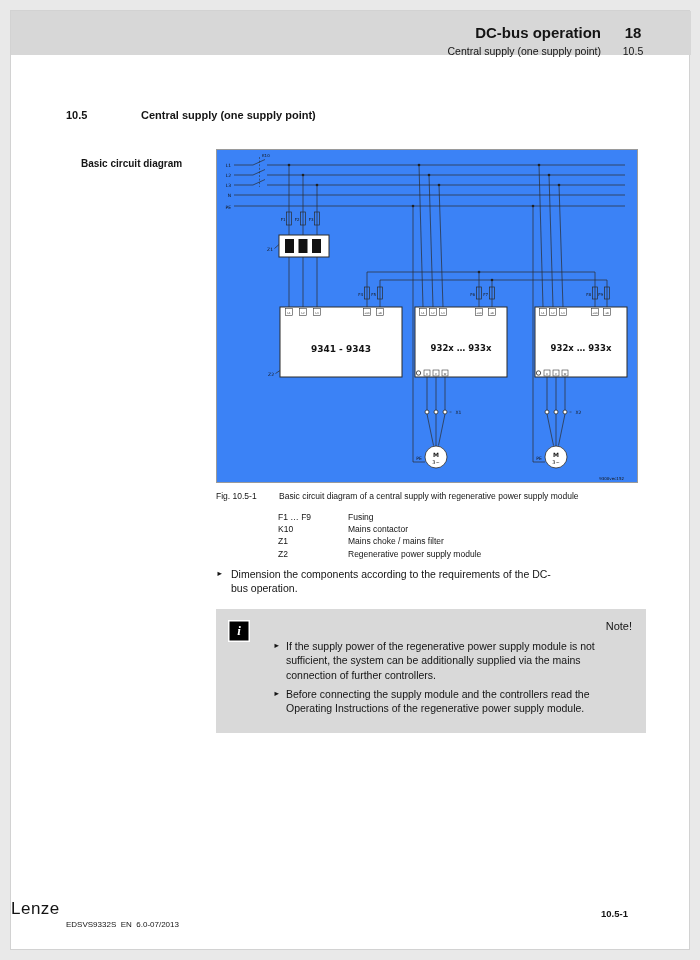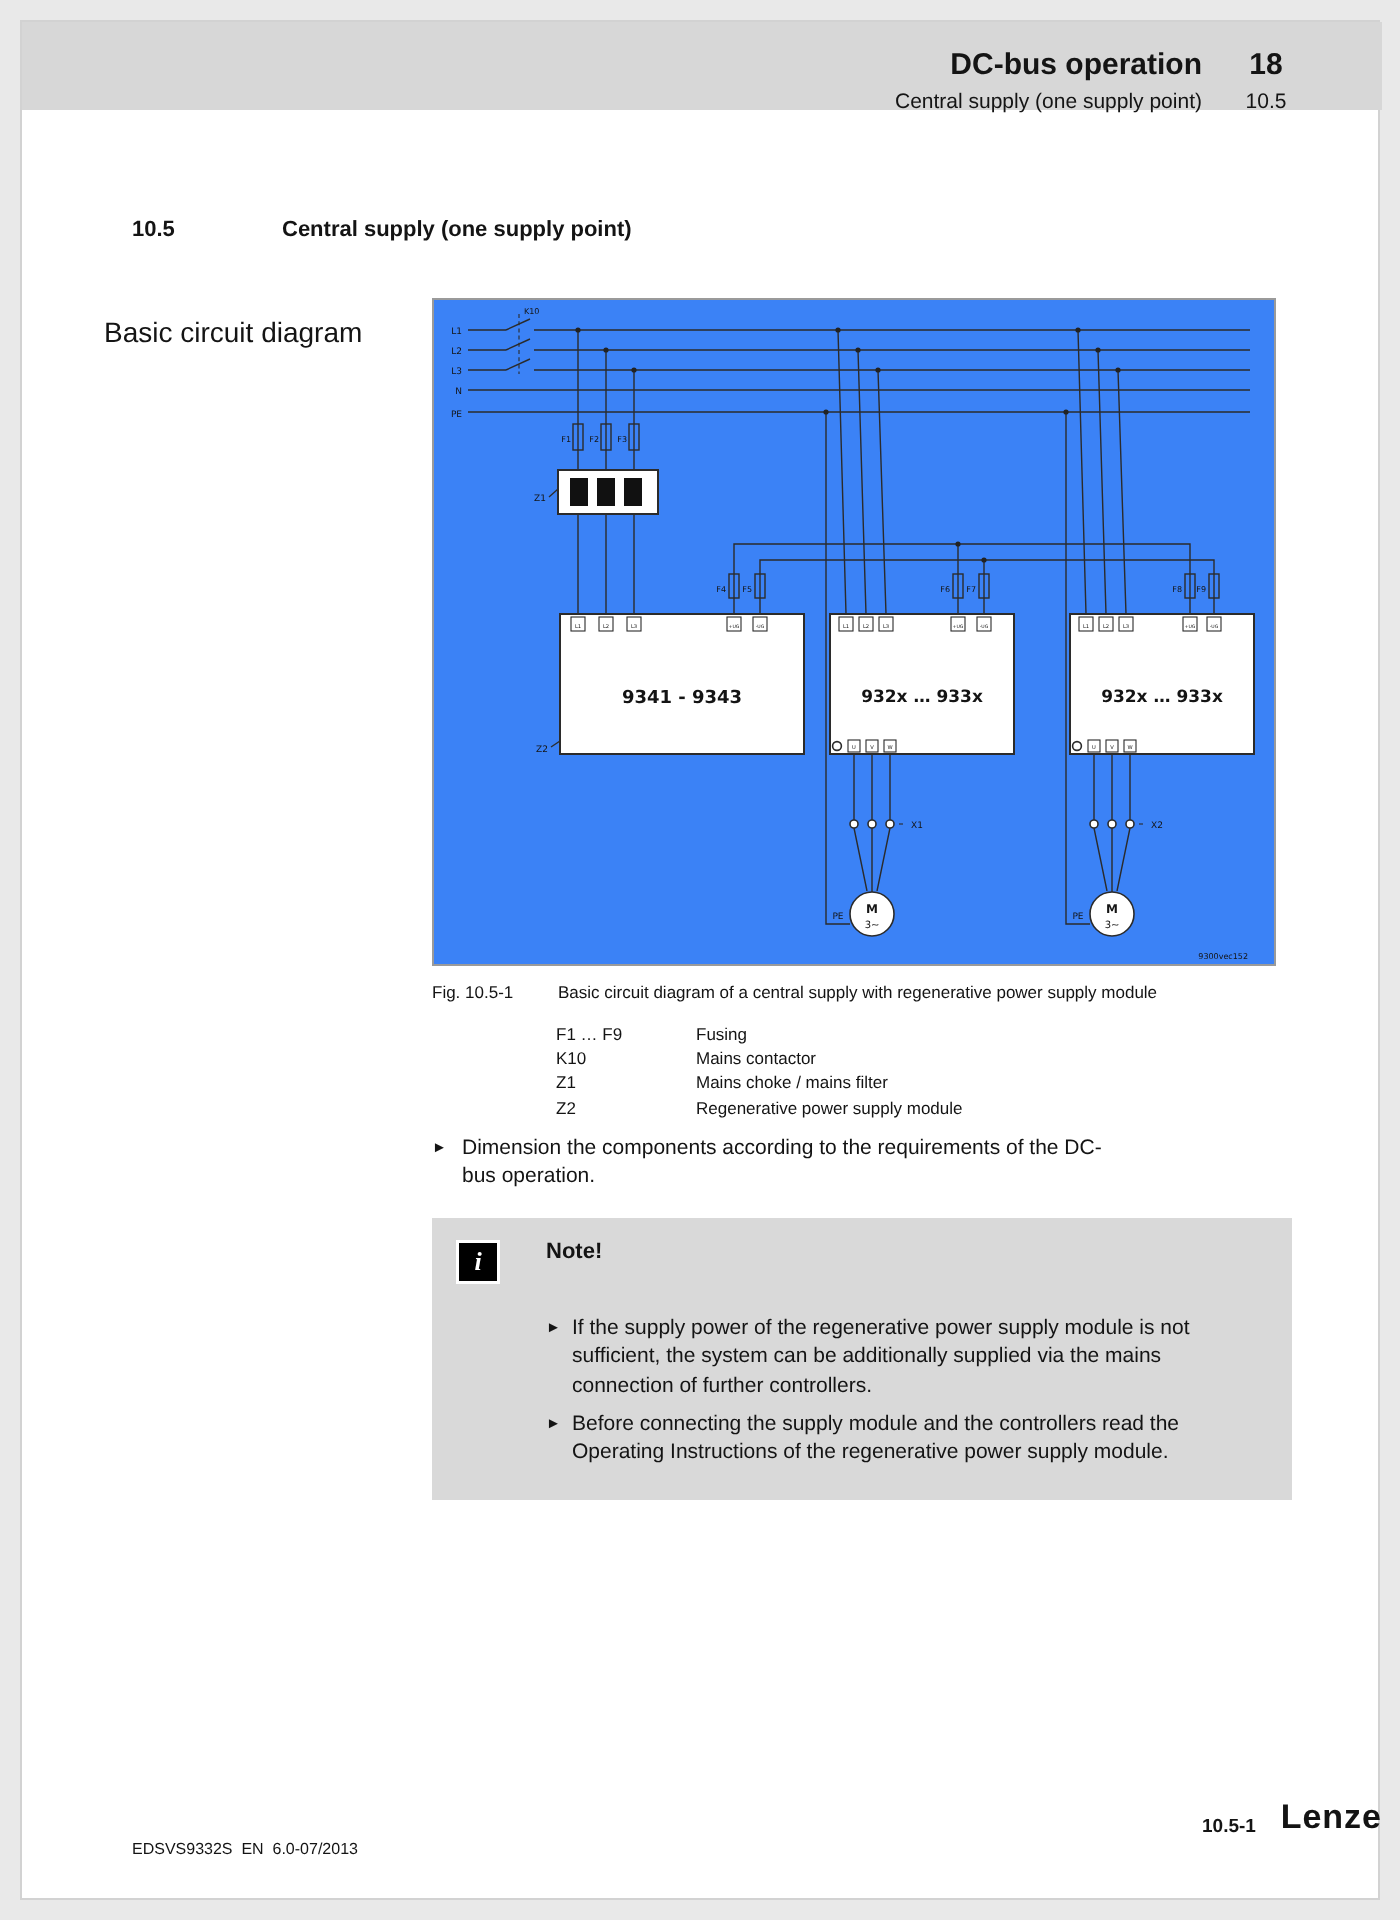--- a/index.html
+++ b/index.html
@@ -23,21 +23,21 @@
     padding-top: 13px; padding-right: 26px;
   }
   .hrow { display: flex; justify-content: flex-end; align-items: baseline; }
   .htitle { font-size: 15px; font-weight: bold; }
   .hsub   { font-size: 10.5px; margin-top: 4px; }
   .hnum   { width: 64px; text-align: center; font-size: 15px; font-weight: bold; }
   .hnum2  { width: 64px; text-align: center; font-size: 10.5px; margin-top: 4px; }
   
   .sec-heading { position: absolute; left: 55px; top: 98px; font-size: 11px; font-weight: bold; }
   .sec-num { display: inline-block; width: 75px; }
-  .side-label { position: absolute; left: 41px; top: 147px; font-size: 14px; font-weight: normal; }
+  .side-label { position: absolute; left: 70px; top: 147px; font-size: 10px; font-weight: bold; }
   
   .diagram-frame {
     position: absolute; left: 205px; top: 138px;
     width: 422px; height: 334px;
     border: 1px solid #9a9a9a; background: #3b82f6;
   }
   .cd path, .cd line { stroke: #2b2b2b; stroke-width: .7; fill: none; }
   .cd .dash { stroke-dasharray: 2,1.6; stroke-width: .55; }
   .cd text { font-family: "DejaVu Sans", sans-serif; fill: #141414; }
   .t45 { font-size: 4.5px; } .t4 { font-size: 4px; } .t5 { font-size: 5px; }
@@ -69,28 +69,28 @@
   }
   .note-icon {
     position: absolute; left: 12px; top: 11px;
     width: 22px; height: 22px; background: #000;
     box-shadow: inset 0 0 0 1.5px #fff, inset 0 0 0 3px #000;
     color: #fff; font-weight: bold; font-size: 13px;
     display: flex; align-items: center; justify-content: center;
     font-family: "Liberation Serif", serif; font-style: italic;
   }
   .note-content { margin-left: 57px; }
-  .note-title { font-size: 11px; font-weight: bold; margin-bottom: 25px; }
+  .note-title { font-size: 11px; font-weight: normal; margin-bottom: 7px; text-align: right; }
   .note-item { display: flex; margin-bottom: 5px; }
   .note-item .ntext { font-size: 10.5px; line-height: 14.3px; flex: 1; }
   .note-item .marker { width: 13px; }
   
   .footer-docid { position: absolute; left: 55px; top: 898px; font-size: 8px; white-space: pre; margin-top: 11px; }
-  .footer-logo { position: absolute; left: 0; top: 888px; width: 680px; text-align: right;
-                 font-size: 17px; font-weight: bold; letter-spacing: .5px; }
+  .footer-logo { position: absolute; left: 0; top: 888px; width: 680px; text-align: left;
+                 font-size: 17px; font-weight: normal; letter-spacing: .5px; }
   .footer-page { position: absolute; left: 590px; top: 897px; font-size: 9.5px; font-weight: bold; }
 </style>
 </head>
 <body>
 
 <div class="page">
 
   <div class="header">
     <div class="hrow">
       <span class="htitle">DC-bus operation</span>

